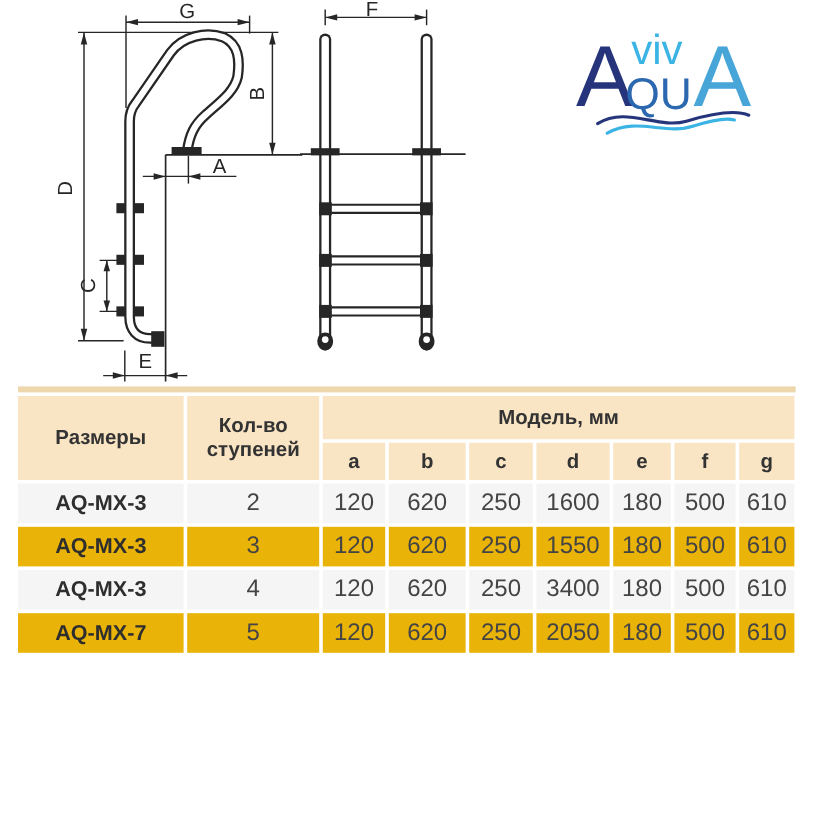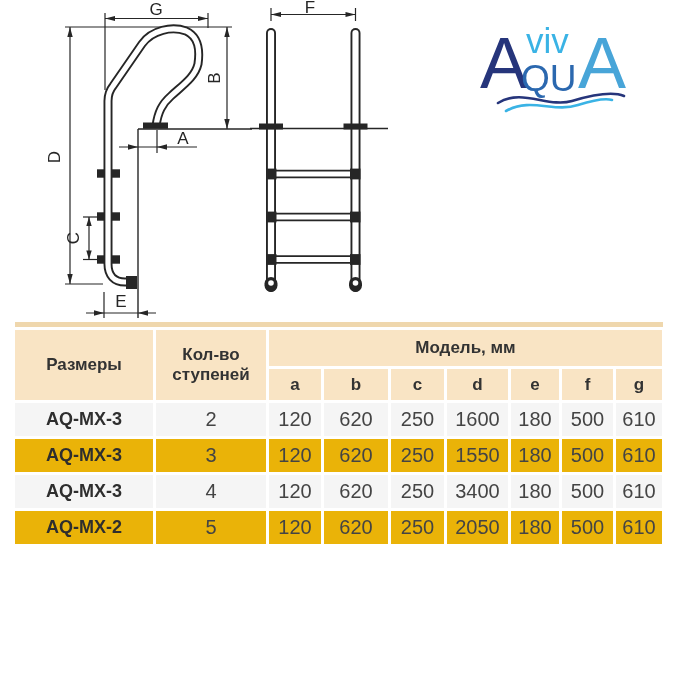--- a/index.html
+++ b/index.html
@@ -212,21 +212,21 @@
         <td class="val">4</td>
         <td class="val">120</td>
         <td class="val">620</td>
         <td class="val">250</td>
         <td class="val">3400</td>
         <td class="val">180</td>
         <td class="val">500</td>
         <td class="val">610</td>
       </tr>
       <tr class="body gray">
-        <td class="model">AQ-MX-2</td>
+        <td class="model">AQ-MX-7</td>
         <td class="val">5</td>
         <td class="val">120</td>
         <td class="val">620</td>
         <td class="val">250</td>
         <td class="val">2050</td>
         <td class="val">180</td>
         <td class="val">500</td>
         <td class="val">610</td>
       </tr>
     </tbody>

